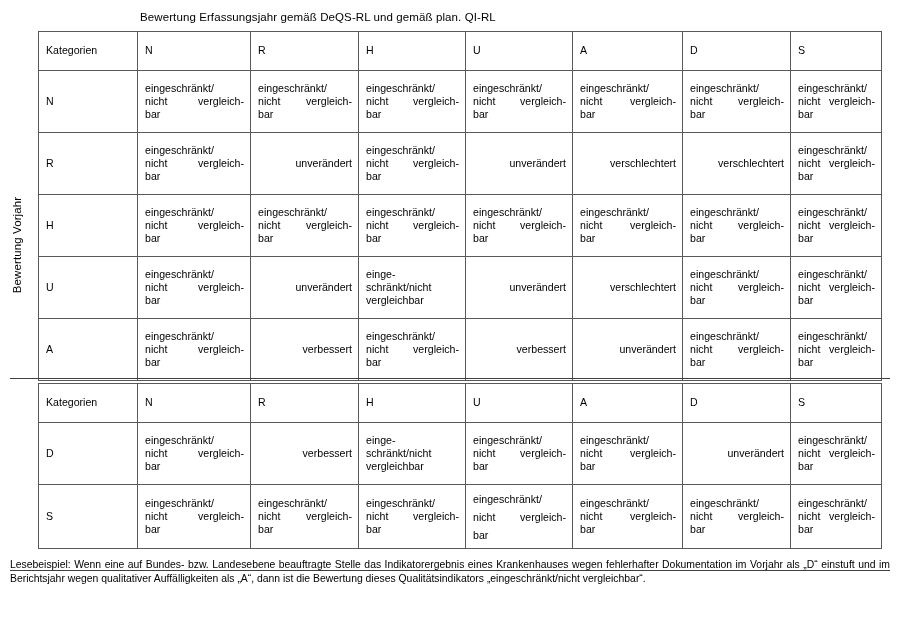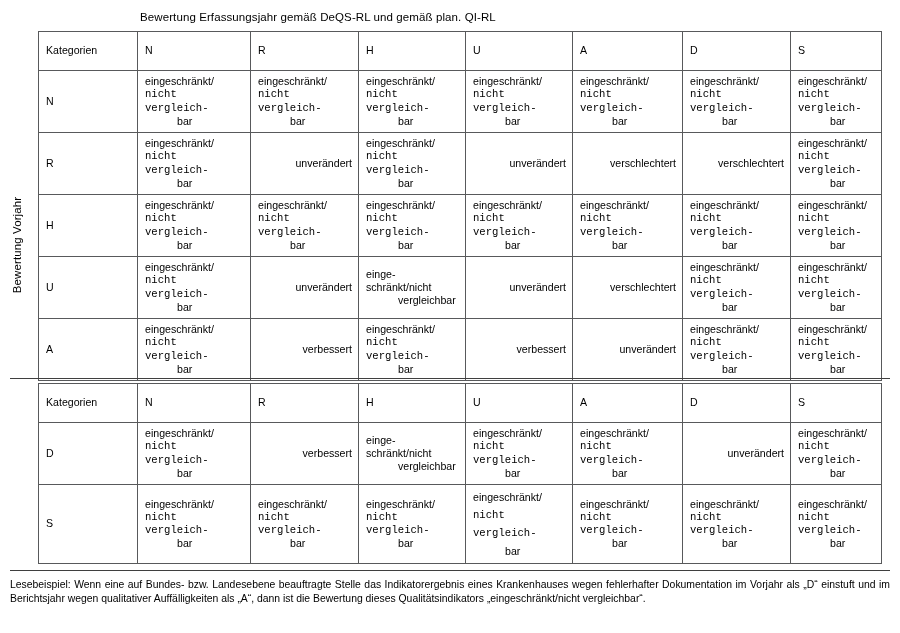--- a/index.html
+++ b/index.html
@@ -107,44 +107,43 @@
 
   
   .j3 { display: block; text-align: justify; }
   .j3 > i {
     font-style: normal;
     display: block;
   }
   .j3 > i.stretch {
     text-align: justify;
     text-align-last: justify;
-    font-family: Liberation Mono, monospace;
-  }
-  .j3 > i.last { text-align: left; margin-left: 32px; }
+  }
+  .j3 > i.last { text-align: left; }
 
   .plain { display: block; text-align: right; }
 
   .loose > i { line-height: 18px; }
 
   
   .rule {
     position: absolute;
     left: 10px;
     width: 880px;
     height: 0;
     border-top: 1.4px solid #3f3f3f;
   }
   .rule-mid { top: 378px; }
   .rule-bottom { top: 570px; }
 
   
   .footnote {
     position: absolute;
     left: 10px;
-    top: 578px;
+    top: 558px;
     width: 880px;
     font-size: 10.4px;
     line-height: 14.4px;
     text-align: justify;
     text-justify: inter-word;
   }
   .footnote p { margin: 0; }
 </style>
 </head>
 <body>

